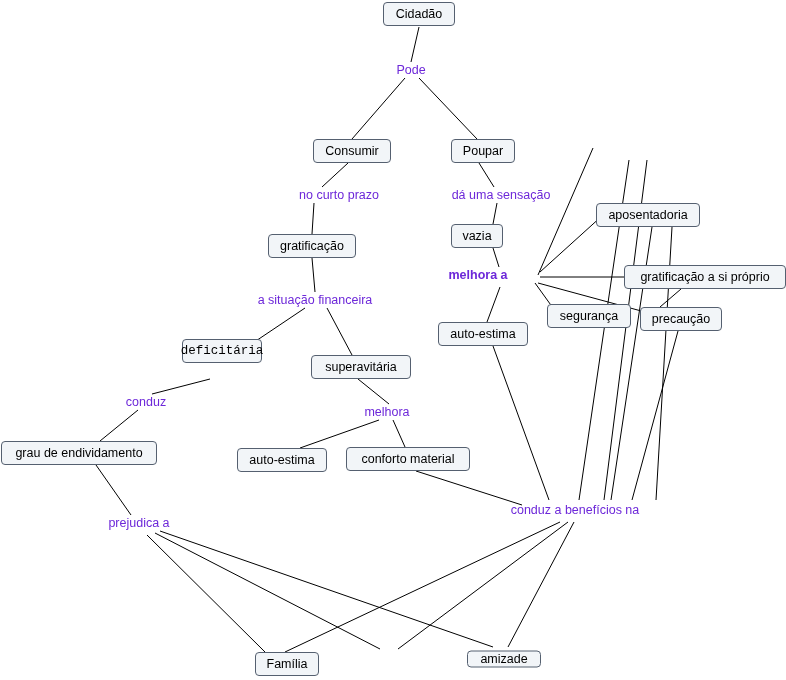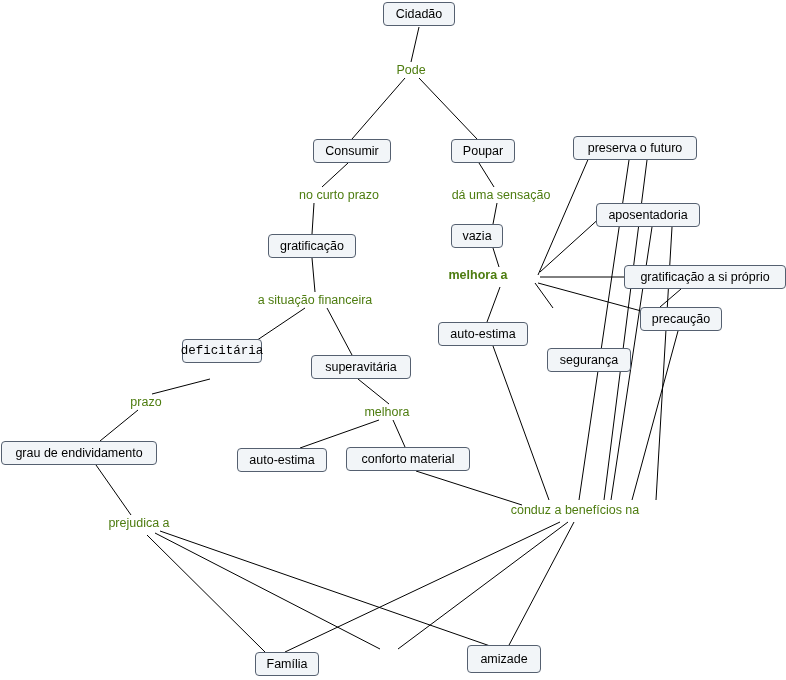--- a/index.html
+++ b/index.html
@@ -36,21 +36,21 @@
     white-space: nowrap;
     display: flex;
     align-items: center;
     justify-content: center;
     padding: 0 8px;
     transform: translate(-50%, -50%);
   }
   .link-label {
     position: absolute;
     background: transparent;
-    color: #4d7c0f;
+    color: #6d28d9;
     font-size: 12.5px;
     line-height: 1;
     white-space: nowrap;
     transform: translate(-50%, -50%);
   }
 </style>
 </head>
 <body>
 
 <div id="canvas">
@@ -89,38 +89,37 @@
       <line x1="147" y1="535" x2="265" y2="652" stroke="#000000" stroke-width="1"></line>
       <line x1="155" y1="533" x2="380" y2="649" stroke="#000000" stroke-width="1"></line>
       <line x1="160" y1="531" x2="493" y2="647" stroke="#000000" stroke-width="1"></line>
       <line x1="560" y1="522" x2="285" y2="652" stroke="#000000" stroke-width="1"></line>
       <line x1="568" y1="522" x2="398" y2="649" stroke="#000000" stroke-width="1"></line>
       <line x1="574" y1="522" x2="508" y2="647" stroke="#000000" stroke-width="1"></line>
     </svg>
 <div class="node" style="left: 419px; top: 14px; width: 72px; height: 24px;">Cidadão</div>
     <div class="node" style="left: 352px; top: 151px; width: 78px; height: 24px;">Consumir</div>
     <div class="node" style="left: 483px; top: 151px; width: 64px; height: 24px;">Poupar</div>
-    <div class="node" style="left: 635px; top: 148px; width: 124px; height: 24px;">preserva o futuro</div>
     <div class="node" style="left: 648px; top: 215px; width: 104px; height: 24px;">aposentadoria</div>
     <div class="node" style="left: 312px; top: 246px; width: 88px; height: 24px;">gratificação</div>
     <div class="node" style="left: 477px; top: 236px; width: 52px; height: 24px;">vazia</div>
     <div class="node" style="left: 705px; top: 277px; width: 162px; height: 24px;">gratificação a si próprio</div>
-    <div class="node" style="left: 589px; top: 316px; width: 84px; height: 24px; margin-top: 44px;">segurança</div>
+    <div class="node" style="left: 589px; top: 316px; width: 84px; height: 24px;">segurança</div>
     <div class="node" style="left: 681px; top: 319px; width: 82px; height: 24px;">precaução</div>
     <div class="node" style="left: 483px; top: 334px; width: 90px; height: 24px;">auto-estima</div>
     <div class="node" style="left: 222px; top: 351px; width: 80px; height: 24px; font-family: Liberation Mono, monospace;">deficitária</div>
     <div class="node" style="left: 361px; top: 367px; width: 100px; height: 24px;">superavitária</div>
     <div class="node" style="left: 79px; top: 453px; width: 156px; height: 24px;">grau de endividamento</div>
     <div class="node" style="left: 282px; top: 460px; width: 90px; height: 24px;">auto-estima</div>
     <div class="node" style="left: 408px; top: 459px; width: 124px; height: 24px;">conforto material</div>
     <div class="node" style="left: 273px; top: 664px; width: 64px; height: 24px; margin-left: 14px;">Família</div>
     <div class="node" style="left: 389px; top: 661px; width: 76px; height: 24px; margin-top: 33px;">Empresa</div>
-    <div class="node" style="left: 504px; top: 659px; width: 74px; height: 28px;">amizade</div>
+    <div class="node" style="left: 504px; top: 659px; width: 74px; height: 17px;">amizade</div>
     <div class="link-label" style="left: 411px; top: 70px;">Pode</div>
     <div class="link-label" style="left: 316px; top: 195px; padding-left: 46px;">no curto prazo</div>
     <div class="link-label" style="left: 501px; top: 195px;">dá uma sensação</div>
     <div class="link-label" style="left: 478px; top: 275px; font-weight: bold;">melhora a</div>
     <div class="link-label" style="left: 315px; top: 300px;">a situação financeira</div>
-    <div class="link-label" style="left: 146px; top: 402px;">prazo</div>
+    <div class="link-label" style="left: 146px; top: 402px;">conduz</div>
     <div class="link-label" style="left: 387px; top: 412px;">melhora</div>
     <div class="link-label" style="left: 575px; top: 510px;">conduz a benefícios na</div>
     <div class="link-label" style="left: 139px; top: 523px;">prejudica a</div>
   </div>
 
 </body></html>

